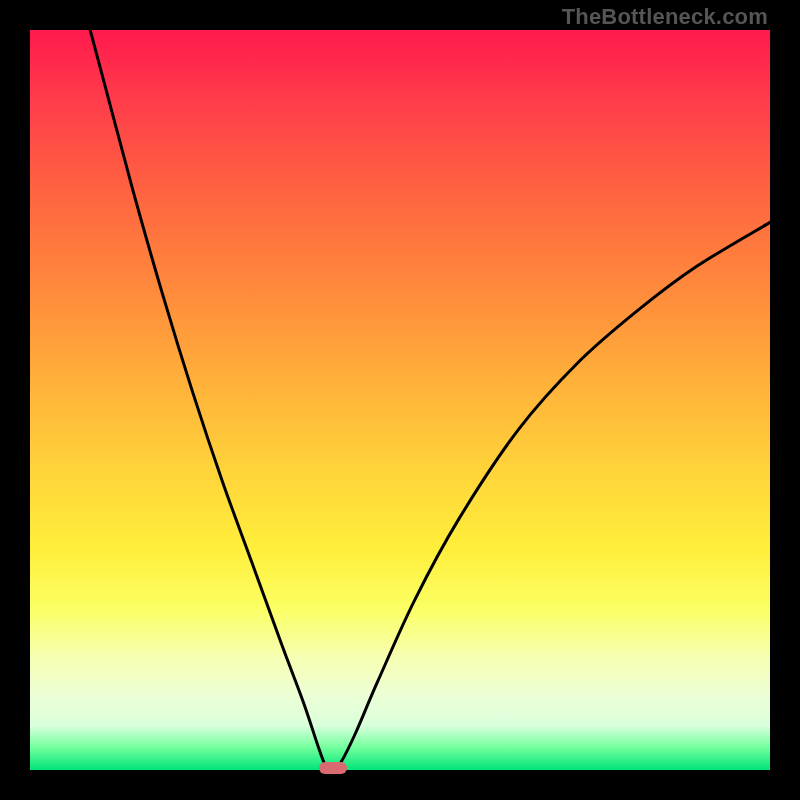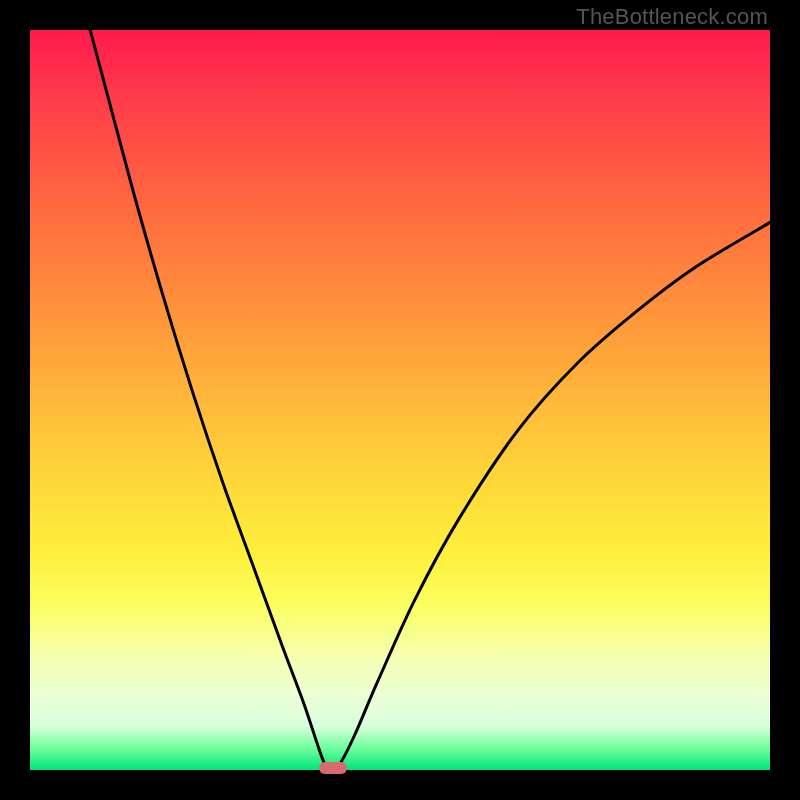--- a/index.html
+++ b/index.html
@@ -39,21 +39,21 @@
       #71ff9d 97%,
       #00e47a 100%
     );
   }
   .watermark {
     position: absolute;
     top: 4px;
     right: 32px;
     color: #555;
     font-size: 22px;
-    font-weight: 400;
+    font-weight: 700;
     letter-spacing: 0.2px;
     user-select: none;
   }
   svg.curve {
     position: absolute;
     left: 0;
     top: 0;
     width: 740px;
     height: 740px;
     overflow: visible;

